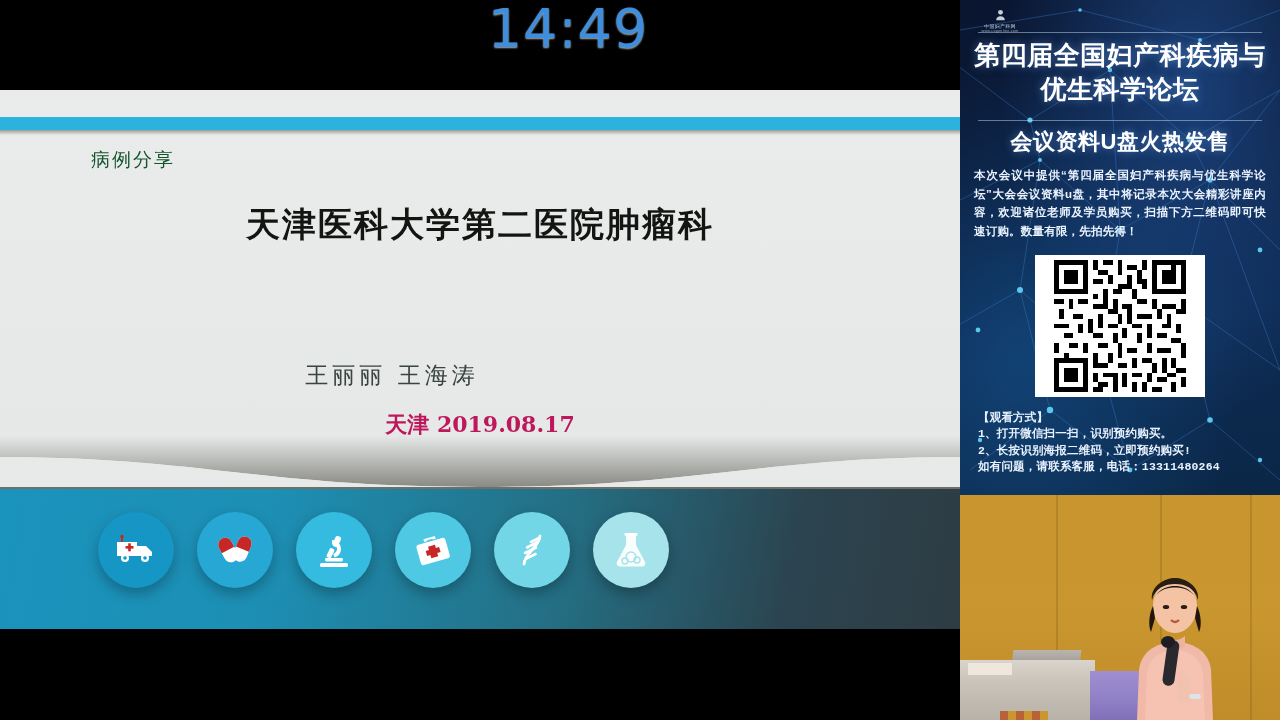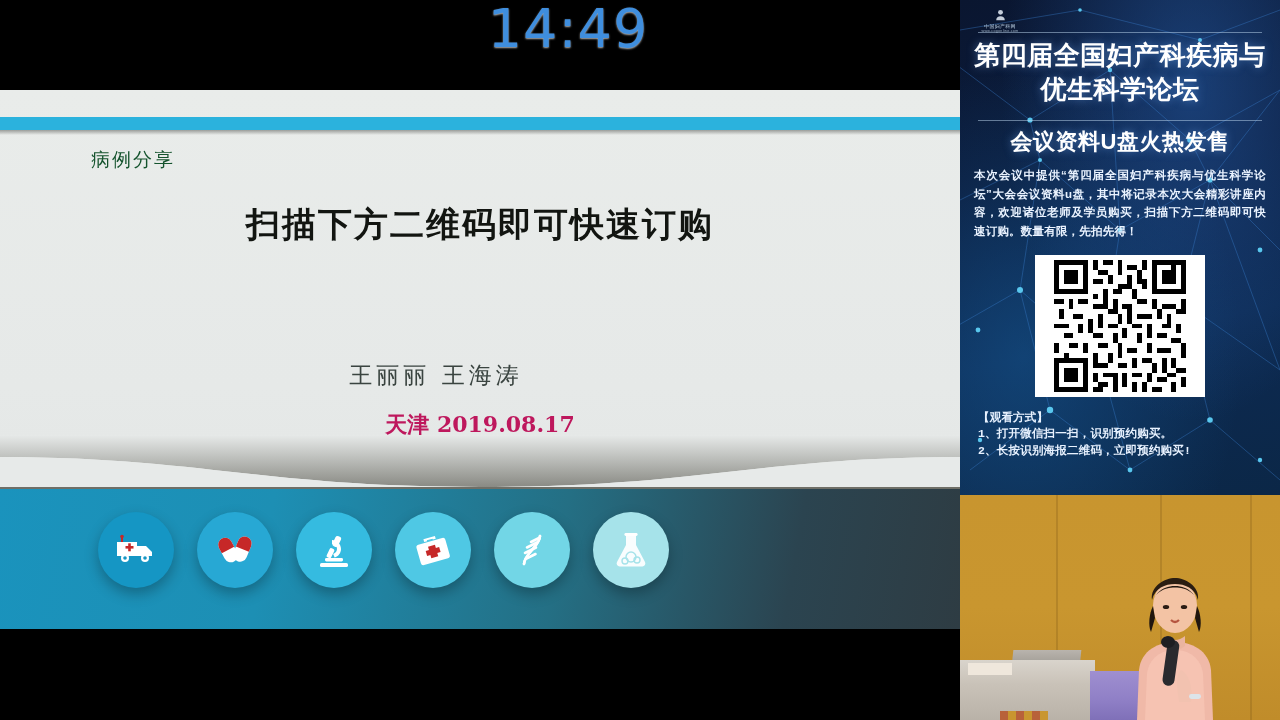--- a/index.html
+++ b/index.html
@@ -24,21 +24,21 @@
 
   .kicker{position:absolute;left:91px;top:57px;font-size:19px;color:#14532d;letter-spacing:2px;}
 
   .main-title{position:absolute;left:0;top:112px;width:960px;text-align:center;
      font-size:34px;font-weight:bold;color:#121511;letter-spacing:2px;
      font-family:"DejaVu Sans",sans-serif;}
 
   .org{position:absolute;left:0;top:218px;width:960px;text-align:center;
      font-size:23px;color:#3a4440;letter-spacing:1px;font-family:"DejaVu Serif",serif;}
   .names{position:absolute;left:0;top:270px;width:784px;text-align:center;
-     font-size:23px;color:#3a4440;letter-spacing:4px;font-family:"DejaVu Serif",serif;padding-left:44px;}
+     font-size:23px;color:#3a4440;letter-spacing:4px;font-family:"DejaVu Serif",serif;}
   .place{position:absolute;left:0;top:320px;width:960px;text-align:center;
      font-size:22px;color:#be185d;font-weight:bold;font-family:"DejaVu Serif",serif;}
 
   
   .wave{position:absolute;left:0;top:345px;width:960px;height:60px;}
   .wave svg{display:block;width:960px;height:60px;}
 
   
   .footer{position:absolute;left:0;top:399px;width:960px;height:140px;
      background:linear-gradient(100deg,#1a93bd 0%,#1d8fb4 28%,#246f84 58%,#2b4450 82%,#2e3c43 100%);}
@@ -94,21 +94,21 @@
 <div id="root">
 
   <div class="stage">
     <div class="slide">
       <div class="slide-bg"></div>
 
       <div class="rule"></div>
       <div class="rule-shadow"></div>
 
       <div class="kicker">病例分享</div>
-      <div class="main-title">扫描下方二维码即可快速订购</div>
+      <div class="main-title">天津医科大学第二医院肿瘤科</div>
       <div class="names">王丽丽  王海涛</div>
       <div class="place">天津 2019.08.17</div>
 
       <div class="wave">
         <svg viewBox="0 0 960 60" preserveAspectRatio="none">
           <defs>
             <linearGradient id="wv" x1="0" y1="0" x2="0" y2="1">
               <stop offset="0" stop-color="#e7eae9"></stop>
                 <stop offset="1" stop-color="#6b6b63"></stop>
             </linearGradient>
@@ -351,20 +351,21 @@
             <rect x="11" y="9" width="1" height="1"></rect>
               <rect x="25" y="2" width="1" height="1"></rect>
           </g>
         </svg>
       </div>
 
       <div class="p-how">
         <div>【观看方式】</div>
         <div>1、打开微信扫一扫，识别预约购买。</div>
         <div>2、长按识别海报二维码，立即预约购买!</div>
+        <div>如有问题，请联系客服，电话：13311480264</div>
       </div>
     </div>
 
     <div class="cam">
       <div class="wall-seam" style="left:96px"></div>
       <div class="wall-seam" style="left:200px"></div>
       <div class="wall-seam" style="left:290px"></div>
       <div class="podium2"></div>
       <div class="podium"></div>
       <div class="pbadge"></div>

